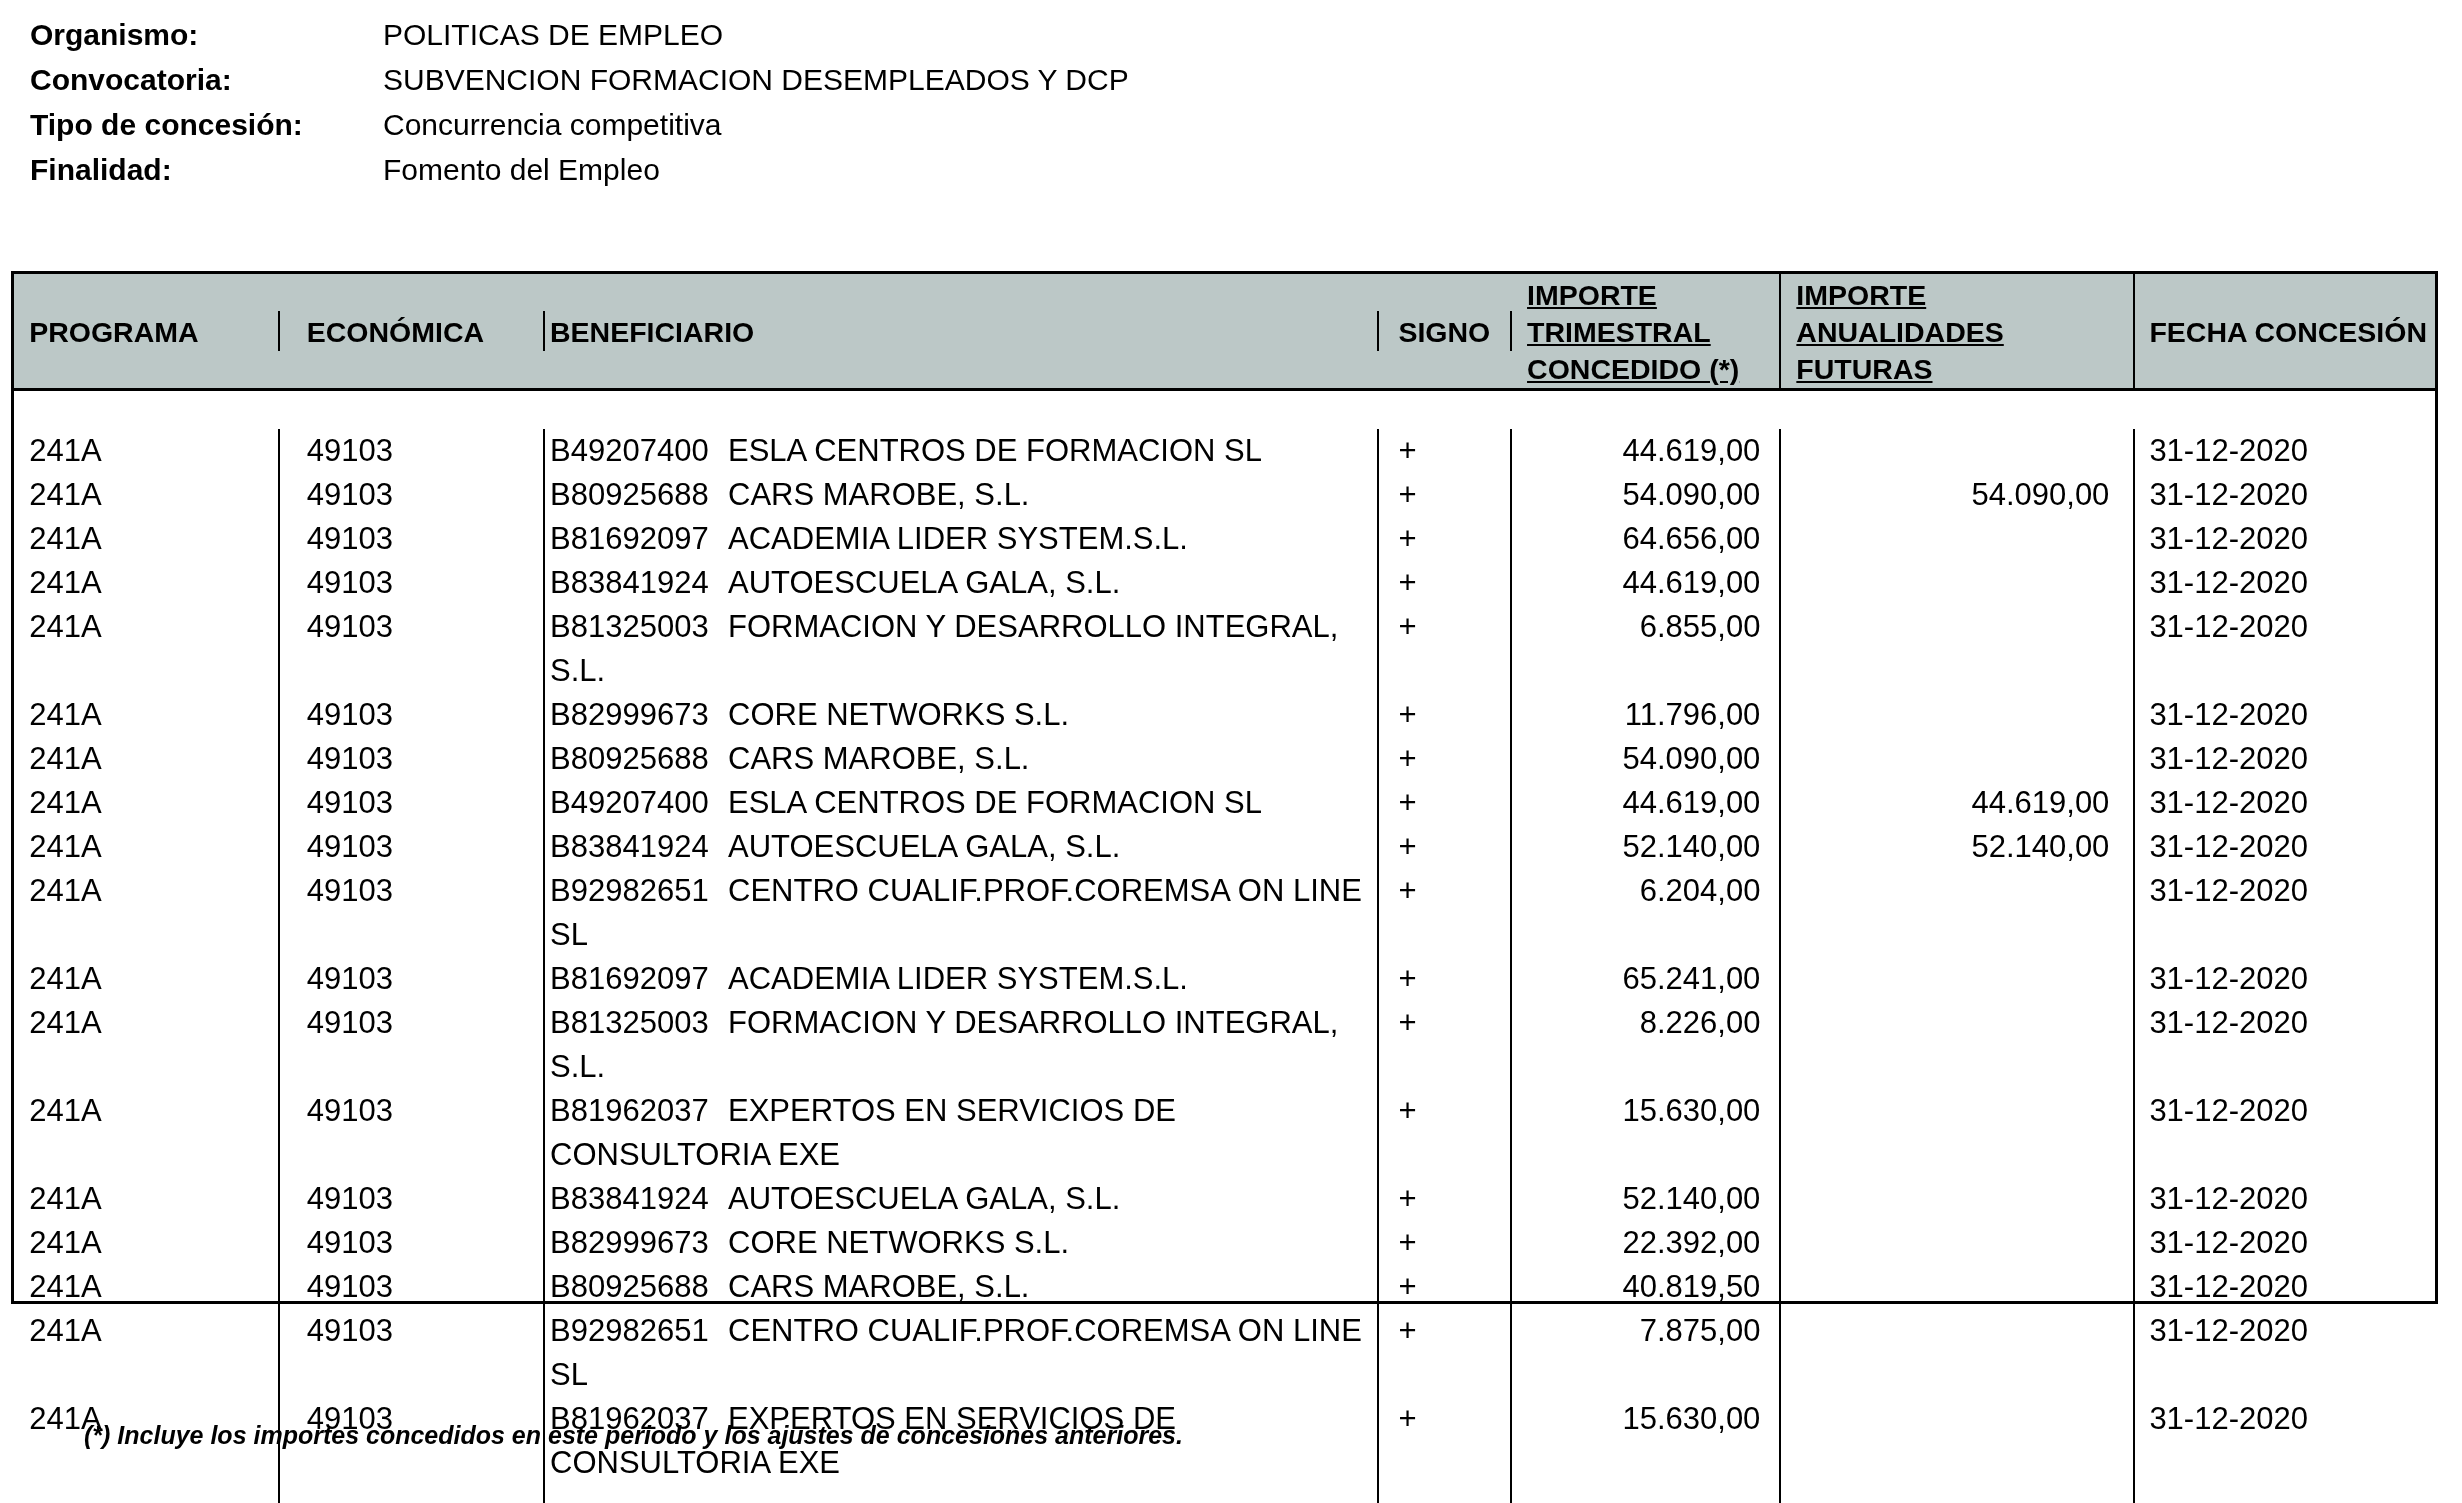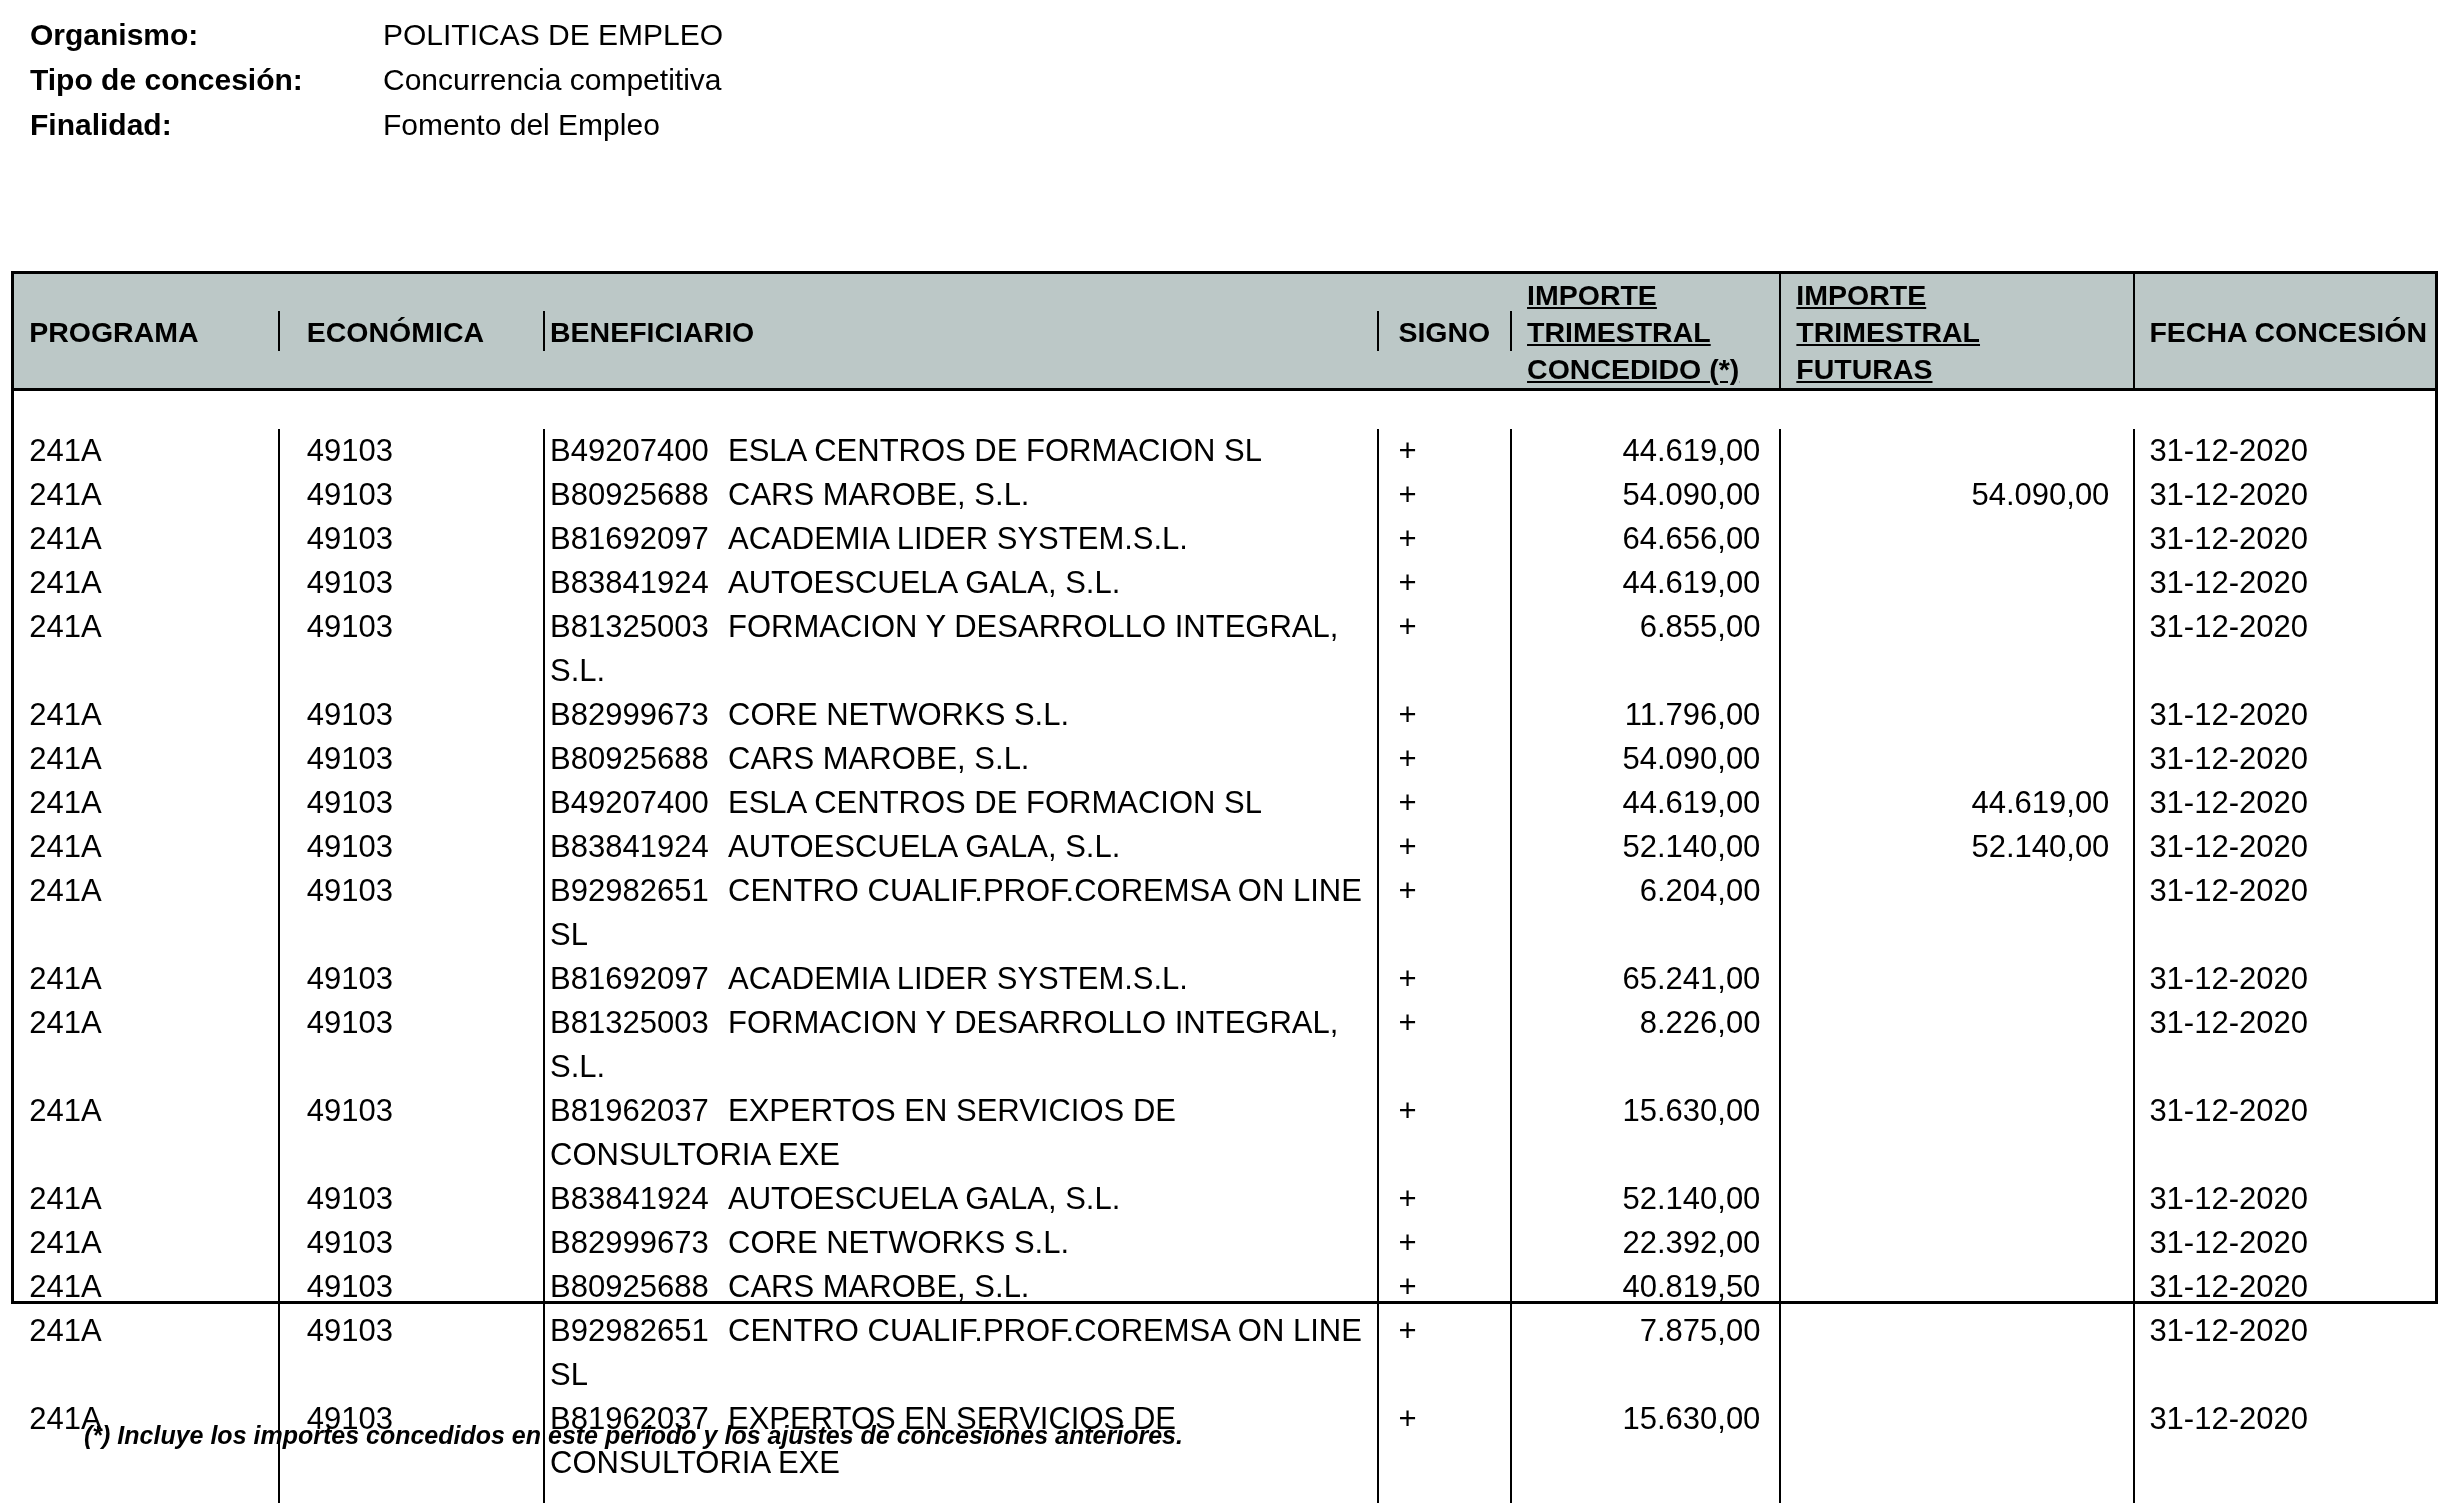--- a/index.html
+++ b/index.html
@@ -51,35 +51,38 @@
   }
 </style>
 </head>
 <body>
 
 <div class="info">
   <div class="info-row">
     <span class="info-label">Organismo:</span><span class="info-value">POLITICAS DE EMPLEO</span>
   </div>
   <div class="info-row">
+    <span class="info-label">Convocatoria:</span><span class="info-value">SUBVENCION FORMACION DESEMPLEADOS Y DCP</span>
+  </div>
+  <div class="info-row">
     <span class="info-label">Tipo de concesión:</span><span class="info-value">Concurrencia competitiva</span>
   </div>
   <div class="info-row">
     <span class="info-label">Finalidad:</span><span class="info-value">Fomento del Empleo</span>
   </div>
 </div>
 
 <div class="grants-table">
   <div class="thead" style="background: rgb(188, 200, 199); align-items: center;">
     <div class="cell th c-programa">PROGRAMA</div>
     <div class="cell th c-economica">ECONÓMICA</div>
     <div class="cell th c-benef">BENEFICIARIO</div>
     <div class="cell th c-signo">SIGNO</div>
     <div class="cell th c-trim">IMPORTE TRIMESTRAL CONCEDIDO (*)</div>
-    <div class="cell th c-anual">IMPORTE TRIMESTRAL FUTURAS</div>
+    <div class="cell th c-anual">IMPORTE ANUALIDADES FUTURAS</div>
     <div class="cell th c-fecha">FECHA CONCESIÓN</div>
   </div>
   <div class="tbody">
 
     <div class="trow">
         <div class="cell c-programa">241A</div>
         <div class="cell c-economica">49103</div>
         <div class="cell c-benef"><span class="cif">B49207400</span><span>ESLA CENTROS DE FORMACION SL</span></div>
         <div class="cell c-signo">+</div>
         <div class="cell c-trim">44.619,00</div>

